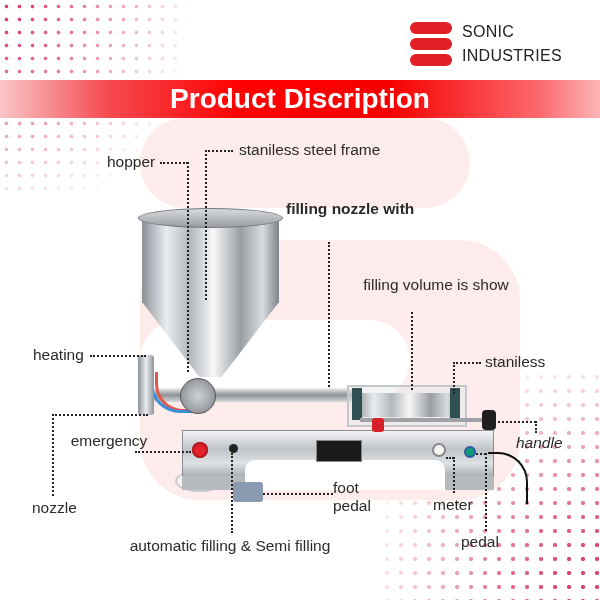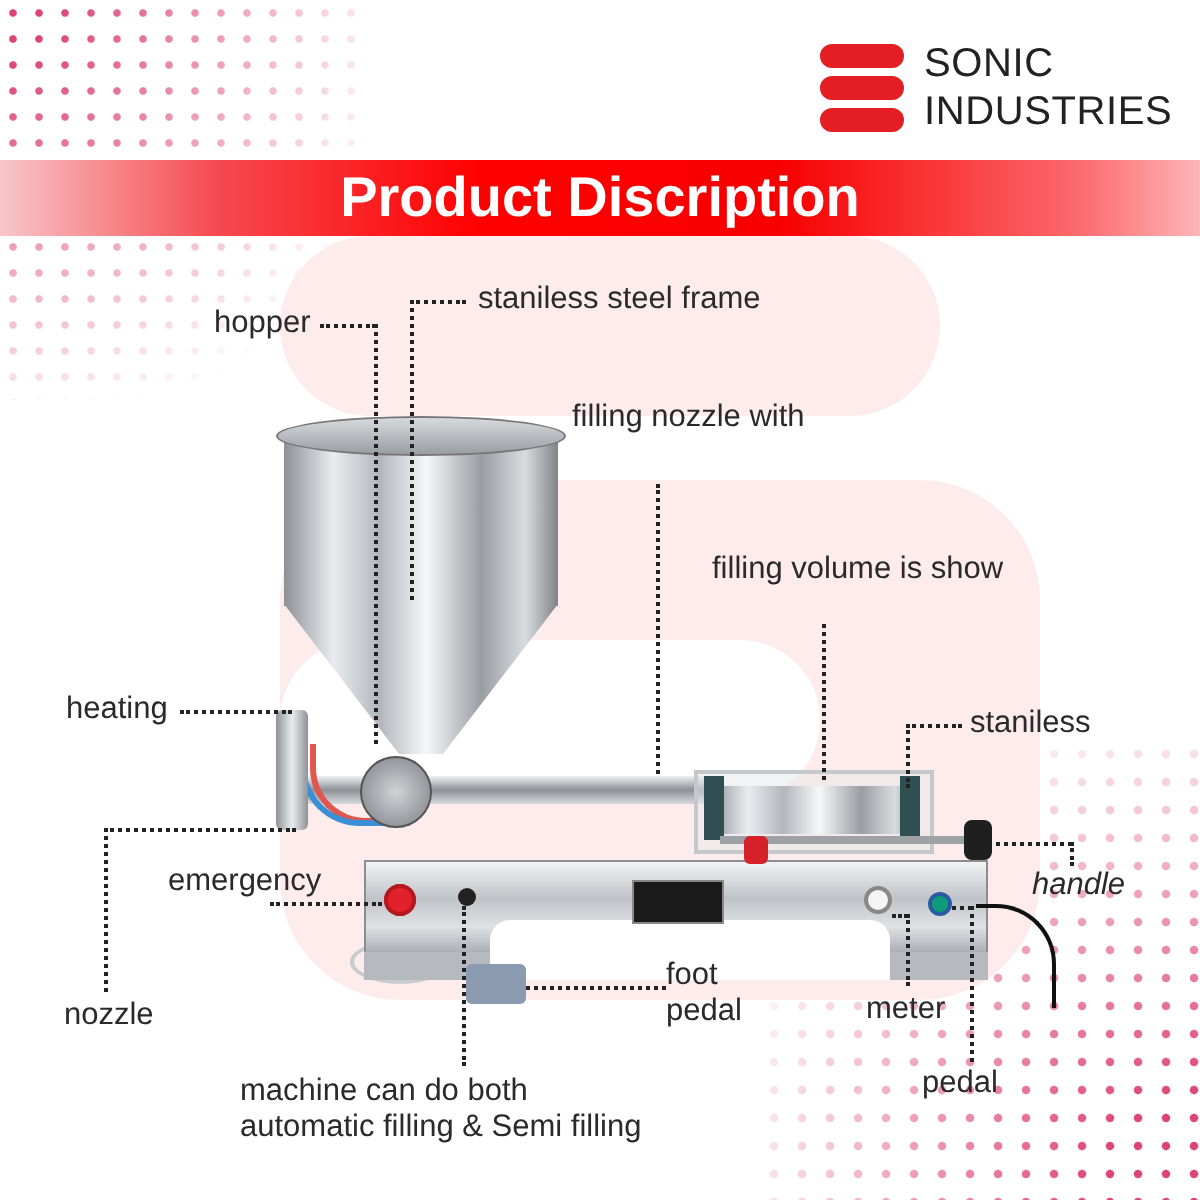--- a/index.html
+++ b/index.html
@@ -31,35 +31,35 @@
     .wm-mid { left: 140px; top: 240px; width: 380px; height: 260px; border-radius: 60px; }
     .wm-hole { left: 140px; top: 320px; width: 270px; height: 80px; border-radius: 40px; background: #ffffff; }
 
     
     .logo { left: 410px; top: 20px; width: 175px; height: 48px; }
     .logo-mark { left: 0; top: 2px; width: 42px; height: 44px; }
     .logo-bar { position: absolute; left: 0; width: 42px; height: 12px; background: #e31e24; border-radius: 6px; }
     .logo-bar.b1 { top: 0; }
     .logo-bar.b2 { top: 16px; }
     .logo-bar.b3 { top: 32px; }
-    .logo-text { left: 52px; top: 0; font-size: 20px; line-height: 24px; color: #222; letter-spacing: 0.3px; }
+    .logo-text { left: 52px; top: 0; font-size: 16px; line-height: 24px; color: #222; letter-spacing: 0.3px; }
 
     
     .banner {
       left: 0; top: 80px; width: 600px; height: 38px;
       background: linear-gradient(90deg, #f9c6c8 0%, #f54a50 18%, #ff0000 40%, #f70000 65%, #fb6a6e 90%, #fdb5b7 100%);
     }
     .banner-title {
       left: 0; top: 80px; width: 600px; height: 38px;
       text-align: center; color: #ffffff; font-weight: bold; font-size: 28px; line-height: 38px;
     }
 
     
     .lbl { font-size: 15.5px; line-height: 18px; color: #2a2a2a; white-space: nowrap; }
-    .center { }
+    .center { text-align: center; }
     .dl-h { border-top: 2px dotted #222; height: 0; }
     .dl-v { border-left: 2px dotted #222; width: 0; }
 
     
     .steel { background: linear-gradient(90deg, #8d9197 0%, #e9ecef 18%, #b3b7bc 35%, #f6f7f8 52%, #9a9ea3 72%, #d9dcdf 88%, #7f8388 100%); }
     .hopper-rim { left: 138px; top: 208px; width: 145px; height: 20px; border-radius: 50%; background: linear-gradient(180deg, #d7dadd, #9a9ea3); border: 1px solid #777; }
     .hopper-body { left: 142px; top: 218px; width: 137px; height: 85px; }
     .hopper-cone { left: 142px; top: 302px; width: 137px; height: 75px; clip-path: polygon(0 0, 100% 0, 58% 100%, 42% 100%); }
     .valve { left: 180px; top: 378px; width: 36px; height: 36px; border-radius: 50%; background: radial-gradient(circle, #cfd2d5, #7c8085); border: 1px solid #555; }
     .pipe { left: 150px; top: 388px; width: 210px; height: 14px; background: linear-gradient(180deg, #eef0f2, #8e9297, #d6d9dc); border-radius: 4px; }
@@ -160,35 +160,34 @@
 <div class="abs dl-v" style="left:535px;top:421px;height:12px;"></div>
 <div class="abs dl-h" style="left:263px;top:493px;width:70px;"></div>
 <div class="abs dl-h" style="left:446px;top:457px;width:8px;"></div>
 <div class="abs dl-v" style="left:453px;top:457px;height:36px;"></div>
 <div class="abs dl-h" style="left:476px;top:453px;width:10px;"></div>
 <div class="abs dl-v" style="left:485px;top:453px;height:78px;"></div>
 <div class="abs dl-v" style="left:231px;top:453px;height:80px;"></div>
 
 <div class="abs lbl" style="left:107px;top:153px;">hopper</div>
 <div class="abs lbl" style="left:239px;top:141px;">staniless steel frame</div>
-<div class="abs lbl" style="left:286px;top:200px;">
+<div class="abs lbl" style="left:286px;top:200px;font-weight:bold;">
   <div>filling nozzle with</div>
 </div>
 <div class="abs lbl center" style="left:356px;top:276px;width:160px;">
   <div>filling volume is show</div>
 </div>
 <div class="abs lbl" style="left:485px;top:353px;">staniless</div>
 <div class="abs lbl" style="left:33px;top:346px;">heating</div>
 <div class="abs lbl" style="left:516px;top:434px;font-style:italic;">handle</div>
-<div class="abs lbl center" style="left:84px;top:432px;width:90px;">
+<div class="abs lbl center" style="left:64px;top:432px;width:90px;">
   <div>emergency</div>
 </div>
 <div class="abs lbl" style="left:32px;top:499px;">nozzle</div>
 <div class="abs lbl" style="left:333px;top:479px;">
   <div>foot</div>
   <div>pedal</div>
 </div>
 <div class="abs lbl" style="left:433px;top:496px;">meter</div>
 <div class="abs lbl" style="left:461px;top:533px;">pedal</div>
 <div class="abs lbl center" style="left:120px;top:537px;width:220px;">
-  <div>machine can do both</div>
   <div>automatic filling &amp; Semi filling</div>
 </div>
 
 </body></html>

